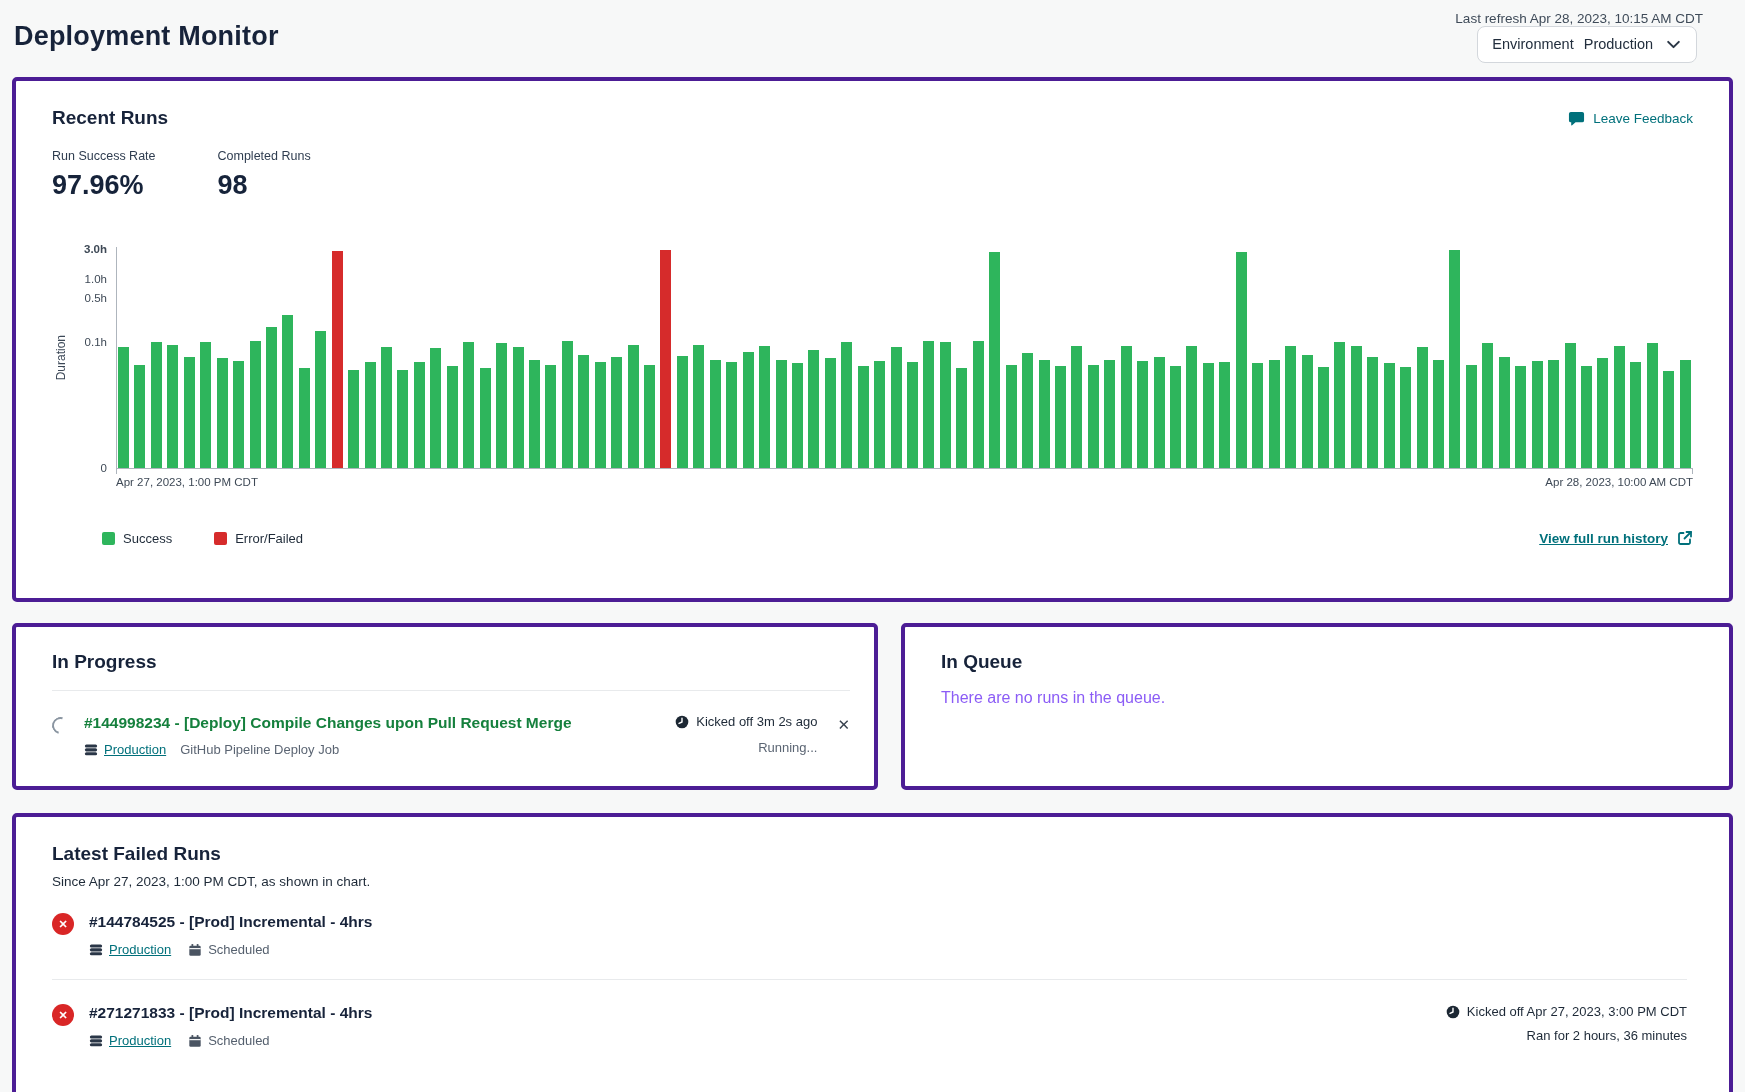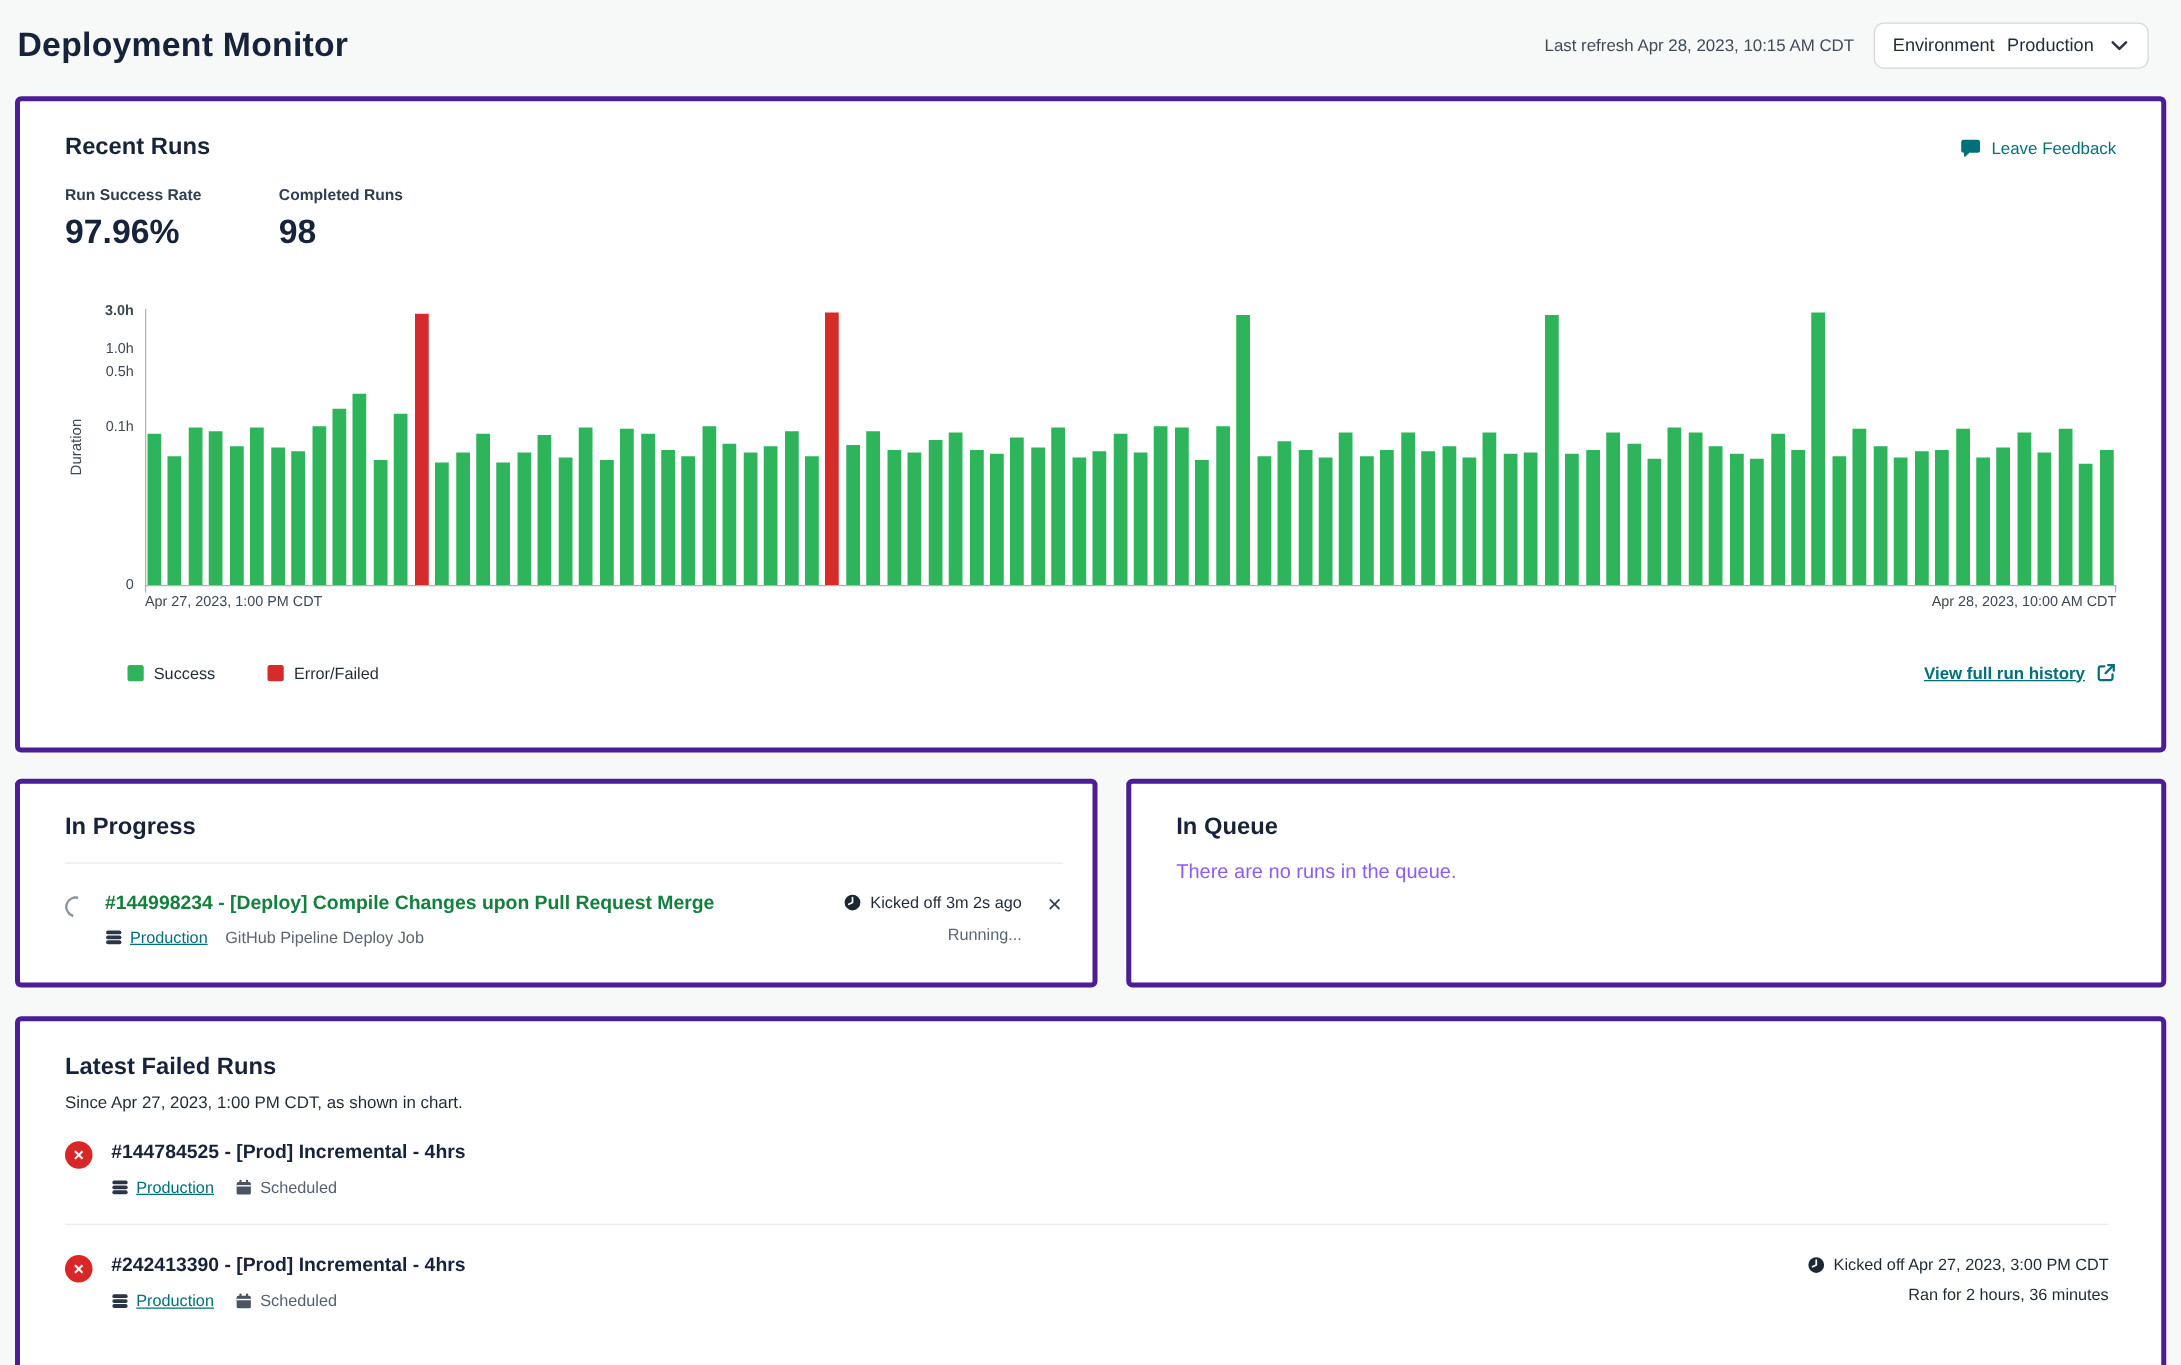--- a/index.html
+++ b/index.html
@@ -1,35 +1,35 @@
 <!DOCTYPE html>
 <html><head>
 <meta charset="utf-8">
 <style>
   * { margin:0; padding:0; box-sizing:border-box; }
   html,body { width:1745px; height:1092px; background:#f7f8f8; font-family:"Liberation Sans", sans-serif; color:#17233a; overflow:hidden; }
 
   
   .topbar { height:77px; display:flex; align-items:center; justify-content:space-between; padding:14px 26px 18px 14px; }
   .page-title { font-size:27px; font-weight:700; color:#17233a; letter-spacing:.2px; }
-  .topbar-right { display:flex; align-items:center; }
+  .topbar-right { display:flex; align-items:center;flex-direction:column; }
   .last-refresh { font-size:13.5px; color:#3f4b59; margin-right:16px; }
   .env-btn { display:flex; align-items:center; gap:10px; background:#fff; border:1px solid #d3d7dc; border-radius:8px; padding:9px 14px; font-size:14.5px; color:#222e3d; cursor:pointer; }
   .env-btn .chev { display:flex; margin-left:2px; }
 
   
   .card { background:#fff; border:4px solid #4c1d95; border-radius:5px; margin:0 12px; }
   .card h2 { font-size:19px; font-weight:700; color:#17233a; }
 
   
   .recent-runs { height:525px; padding:26px 36px 24px 36px; }
   .card-head { display:flex; justify-content:space-between; align-items:center; }
   .feedback { display:flex; align-items:center; gap:8px; font-size:13.5px; color:#00707b; cursor:pointer; text-decoration:none; }
   .kpis { display:flex; gap:62px; margin-top:20px; }
-  .kpi-label { font-size:12.5px; font-weight:700; color:#2f3d50; }
+  .kpi-label { font-size:12.5px; font-weight:400; color:#2f3d50; }
   .kpi-value { font-size:27px; font-weight:700; color:#16233a; margin-top:7px; }
 
   .chart-grid { display:grid; grid-template-columns:18px 46px 1fr; grid-template-rows:222px auto; margin-top:46px; }
   .ylabel { grid-column:1; grid-row:1; writing-mode:vertical-rl; transform:rotate(180deg); font-size:12px; color:#3c4857; align-self:center; justify-self:center; }
   .yticks { grid-column:2; grid-row:1; position:relative; font-size:11.5px; color:#3e4956; }
   .ytick { position:absolute; right:9px; transform:translateY(-50%); }
   .plot { grid-column:3; grid-row:1; position:relative; border-left:1px solid #aeb5bd; border-bottom:1px solid #aeb5bd; display:flex; justify-content:space-between; align-items:flex-end; padding:0 1px; }
   .plot::before, .plot::after { content:""; position:absolute; bottom:-6px; width:1px; height:6px; background:#aeb5bd; }
   .plot::before { left:-1px; } .plot::after { right:0; }
   .bar { width:11px; }
@@ -329,21 +329,21 @@
           </span>
           <span>Scheduled</span>
         </span>
       </div>
     </div>
   </div>
 
   <div class="failed-row">
     <div class="badge">✕</div>
     <div class="fr-main">
-      <div class="fr-title">#242413390 - [Prod] Incremental - 4hrs</div>
+      <div class="fr-title">#271271833 - [Prod] Incremental - 4hrs</div>
       <div class="fr-meta">
         <span class="env-link">
           <span>
             <svg width="14" height="14" viewBox="0 0 16 16" fill="#2a3647">
                 <rect x="1" y="1.6" width="14" height="3.5" rx="1.75"></rect>
                 <rect x="1" y="6.1" width="14" height="3.5" rx="1.75"></rect>
                 <rect x="1" y="10.6" width="14" height="3.5" rx="1.75"></rect>
               </svg>
           </span>
           <u>Production</u>

